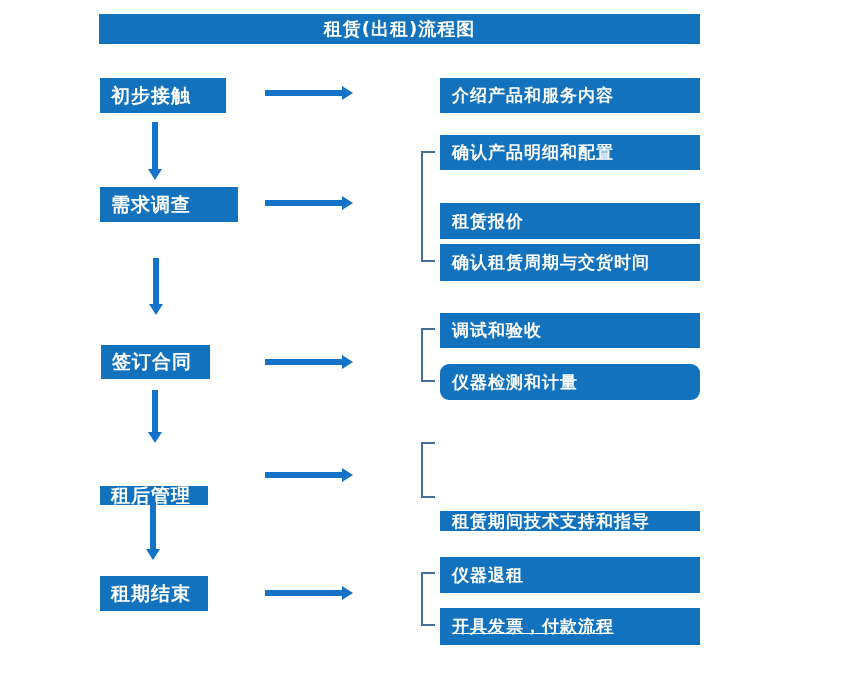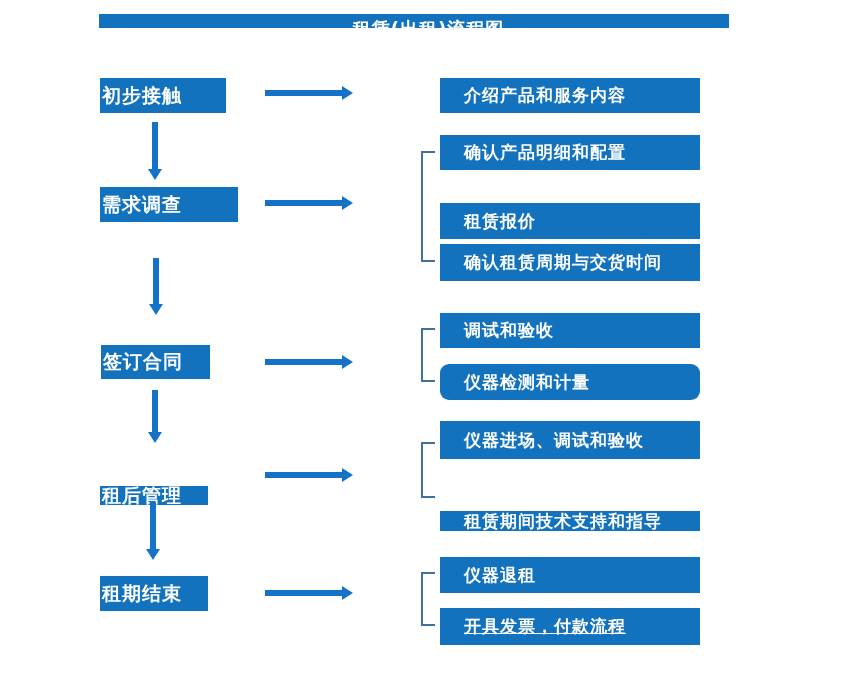--- a/index.html
+++ b/index.html
@@ -11,51 +11,50 @@
   .canvas {
     position: relative;
     width: 844px;
     height: 688px;
     background: #ffffff;
     overflow: hidden;
   }
   .title-bar {
     position: absolute;
     left: 99px; top: 14px;
-    width: 601px; height: 14px;
+    width: 601px; height: 30px;
     background: #1272BE;
     color: #ffffff;
     font-size: 18px;
     font-weight: bold;
     text-align: center;
     line-height: 30px;
     letter-spacing: 1px;
-    padding-left: 29px;
   }
   .step-box {
     position: absolute;
     background: #1272BE;
     color: #ffffff;
     font-size: 19px;
     font-weight: bold;
-    padding-left: 2px;
+    padding-left: 11px;
     box-sizing: border-box;
     display: flex;
     align-items: center;
     letter-spacing: 1px;
   }
   .detail-box {
     position: absolute;
     left: 440px;
     width: 260px;
     background: #1272BE;
     color: #ffffff;
     font-size: 17px;
     font-weight: bold;
-    padding-left: 24px;
+    padding-left: 12px;
     box-sizing: border-box;
     display: flex;
     align-items: center;
     letter-spacing: 1px;
   }
   .arrow-h {
     position: absolute;
     height: 6px;
     background: #1473C8;
   }
@@ -121,18 +120,17 @@
   <div class="bracket" style="left:421px; top:328px; height:54px;"></div>
   <div class="bracket" style="left:421px; top:442px; height:56px;"></div>
   <div class="bracket" style="left:421px; top:572px; height:54px;"></div>
 
   <div class="detail-box" style="top:78px;  height:35px;">介绍产品和服务内容</div>
   <div class="detail-box" style="top:135px; height:35px;">确认产品明细和配置</div>
   <div class="detail-box" style="top:186px; height:36px;margin-top:17px;">租赁报价</div>
   <div class="detail-box" style="top:244px; height:37px;">确认租赁周期与交货时间</div>
   <div class="detail-box" style="top:313px; height:35px;">调试和验收</div>
   <div class="detail-box" style="top:364px; height:36px;border-radius:9px;">仪器检测和计量</div>
-  <div class="detail-box" style="top:421px; height:38px;">仪器进场、调试和验收</div>
   <div class="detail-box" style="top:511px; height:20px;">租赁期间技术支持和指导</div>
   <div class="detail-box" style="top:557px; height:36px;">仪器退租</div>
   <div class="detail-box" style="top:608px; height:37px;text-decoration:underline;">开具发票，付款流程</div>
 
 </div>
 
 </body></html>

